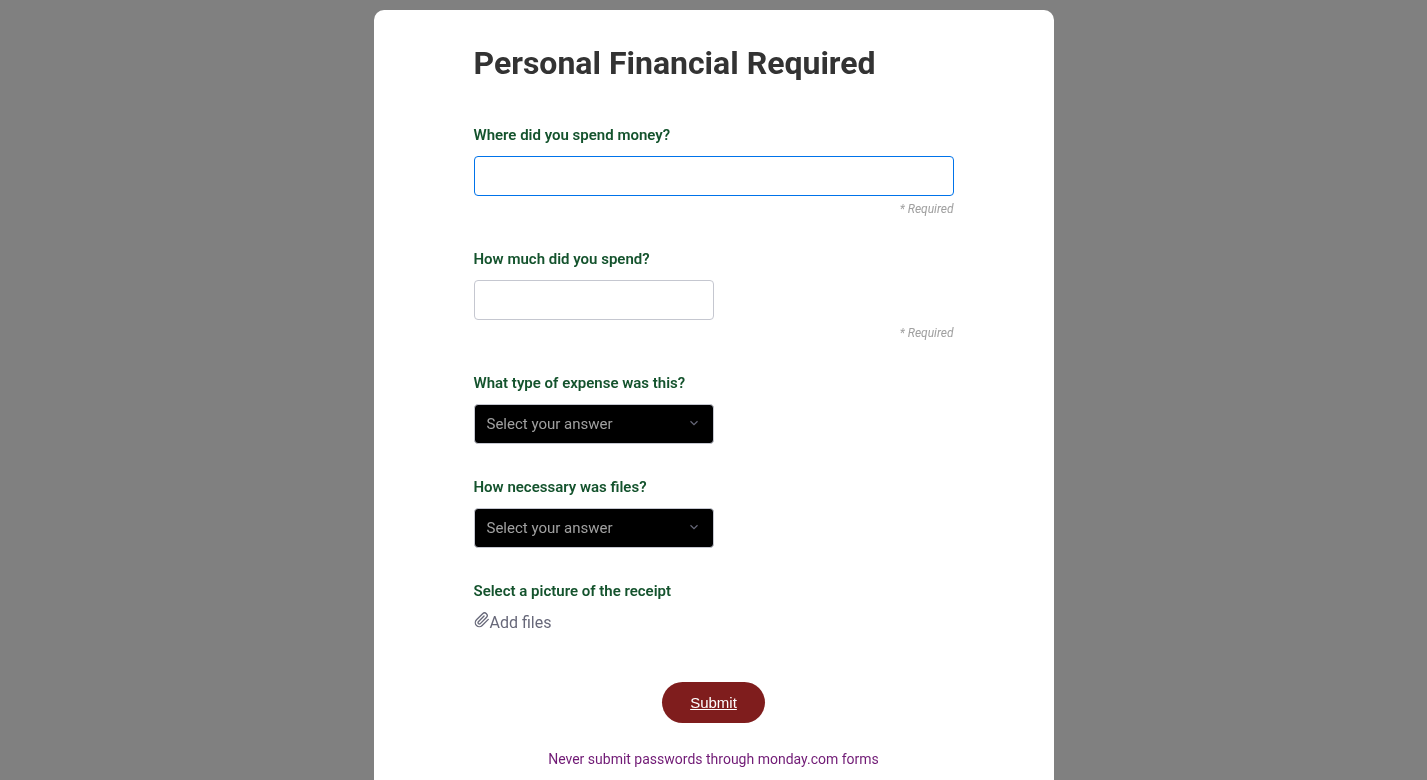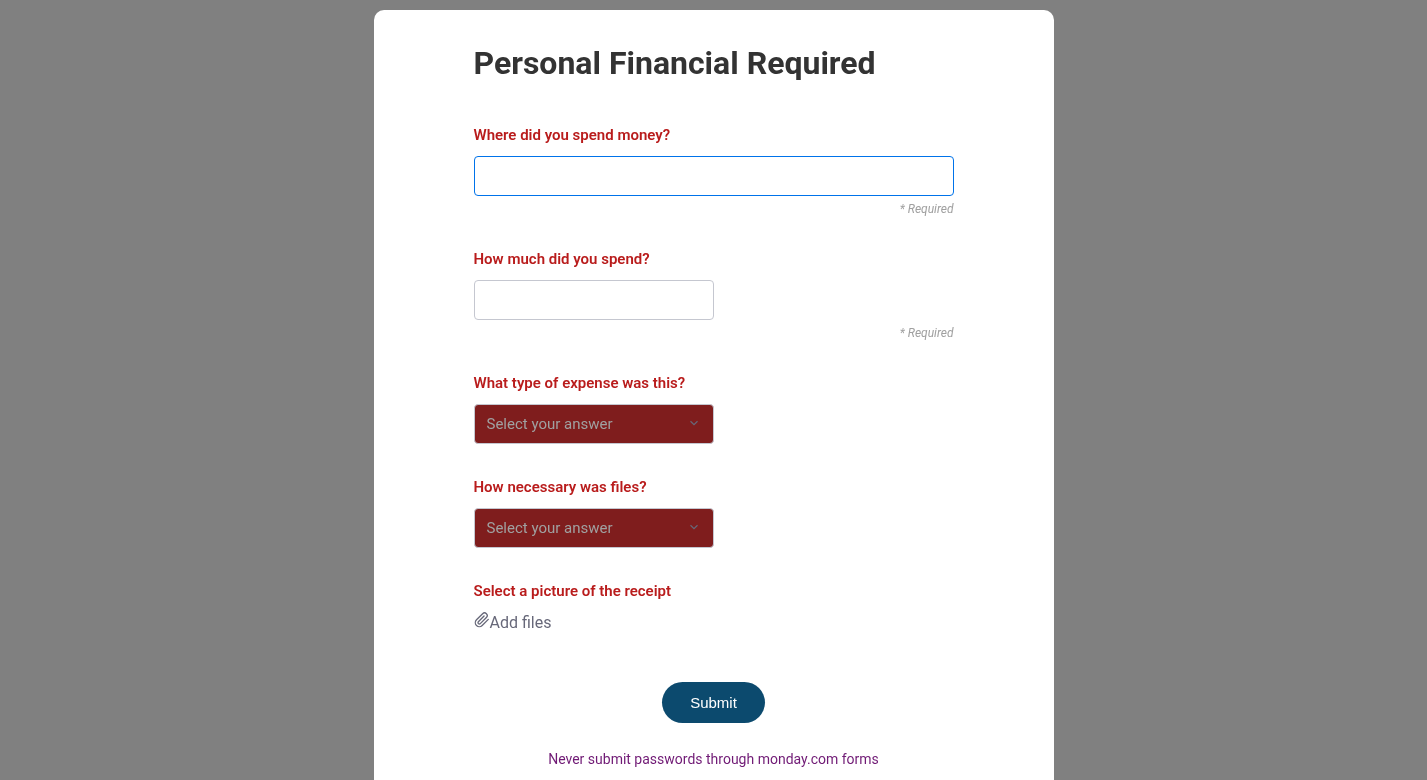--- a/index.html
+++ b/index.html
@@ -28,21 +28,21 @@
       font-weight: 700;
       color: #333;
       margin-bottom: 44px;
     }
     .field {
       margin-bottom: 34px;
     }
     .field-label {
       font-size: 15px;
       font-weight: 600;
-      color: #b91c1c;
+      color: #14532d;
       margin-bottom: 12px;
       display: block;
     }
     .input-wide {
       width: 100%;
       height: 40px;
       border: 1px solid #0073ea;
       border-radius: 4px;
       padding: 8px 12px;
       font-size: 15px;
@@ -66,21 +66,21 @@
     }
     .select-box {
       width: 240px;
       height: 40px;
       border: 1px solid #c5c7d0;
       border-radius: 4px;
       padding: 0 12px;
       display: flex;
       align-items: center;
       justify-content: space-between;
-      background: #7f1d1d;
+      background: #000000;
       cursor: pointer;
     }
     .select-placeholder {
       color: #a0a0a0;
       font-size: 15px;
     }
     .chevron {
       color: #676879;
     }
     .add-files {
@@ -90,27 +90,28 @@
       font-size: 16px;
       cursor: pointer;
       margin-top: 3px;
     }
     .submit-row {
       display: flex;
       justify-content: center;
       margin-top: 50px;
     }
     .submit-btn {
-      background: #0c4a6e;
+      background: #7f1d1d;
       color: #fff;
       border: none;
       border-radius: 22px;
       padding: 12px 28px;
       font-size: 15px;
       cursor: pointer;
+      text-decoration: underline;
     }
     .disclaimer {
       text-align: center;
       color: #701a75;
       font-size: 14px;
       margin-top: 28px;
     }
   </style>
 </head>
 <body>

